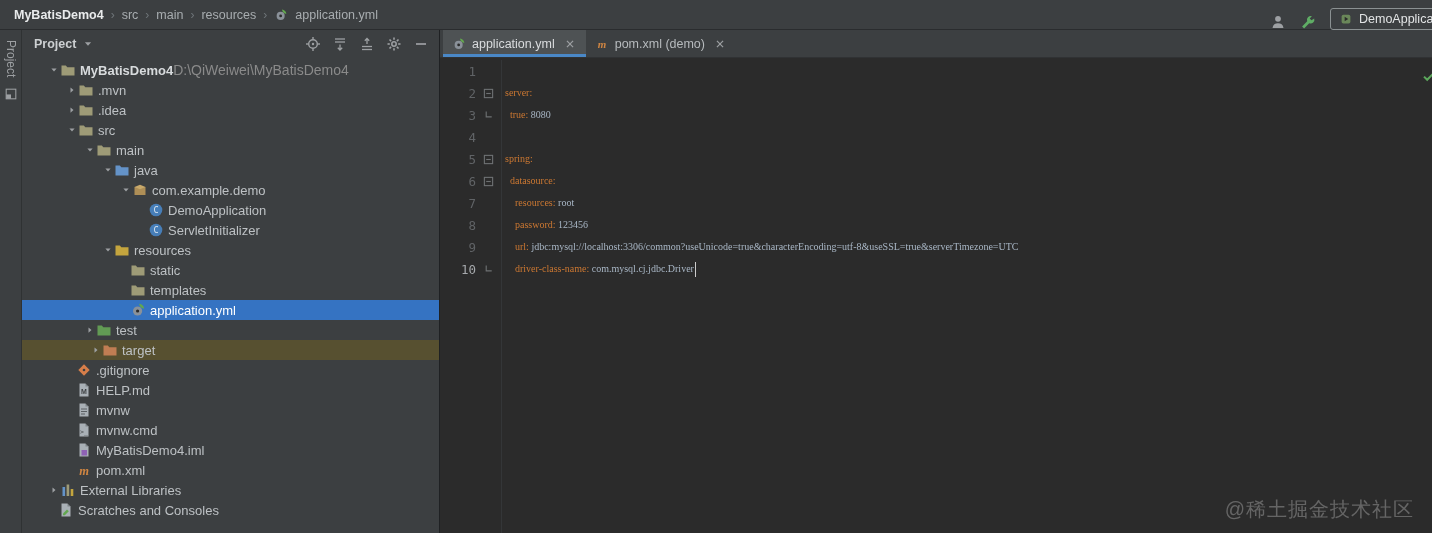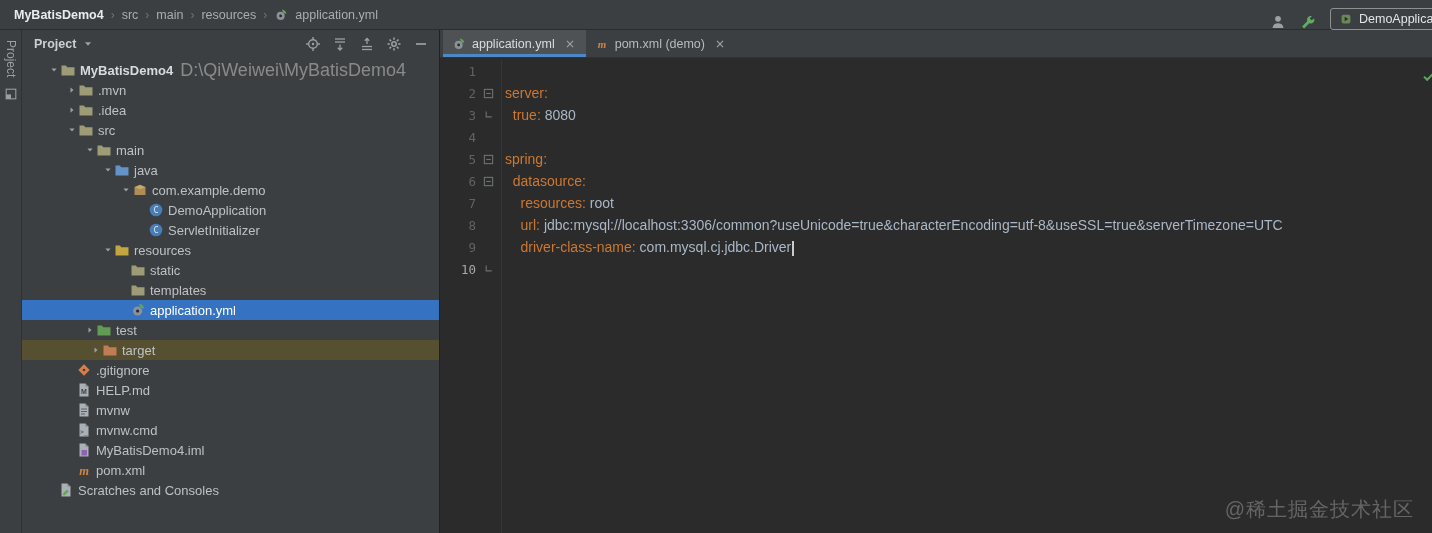--- a/index.html
+++ b/index.html
@@ -25,39 +25,39 @@
   .project-panel{flex:0 0 418px;width:418px;background:#3c3f41;display:flex;flex-direction:column;border-right:1px solid #1f2123}
   .panel-header{flex:0 0 28px;height:28px;display:flex;align-items:center;padding:0 10px 0 12px;gap:5px}
   .ph-title{font-weight:bold;color:#cdd0d2;font-size:12.5px}
   .ph-icons{margin-left:auto;display:flex;gap:11px;align-items:center}
   .tree{flex:1;overflow:hidden;padding-top:2px}
   .tree-row{height:20px;display:flex;align-items:center;white-space:nowrap;cursor:default}
   .tree-row .chev{width:12px;height:12px;flex:0 0 12px}
   .tree-row .node-icon{width:16px;height:16px;flex:0 0 16px;margin-right:4px}
   .tree-label{color:#bdc1c4;font-size:13px}
   .tree-label.bold{font-weight:bold;color:#d8dbdd}
-  .tree-hint{color:#8a8a8a;margin-left:7px;font-size:18px}
+  .tree-hint{color:#8a8a8a;font-size:14px}
   .tree-row.selected{background:#3573c2}
   .tree-row.selected .tree-label{color:#ffffff}
   .tree-row.highlighted{background:#575030}
 
   
   .editor{flex:1;display:flex;flex-direction:column;background:#2b2b2b;min-width:0;position:relative}
   .tabbar{flex:0 0 28px;height:28px;background:#3c3f41;display:flex;align-items:stretch;border-bottom:1px solid #303234;padding-left:3px}
   .tab{display:flex;align-items:center;gap:6px;padding:0 9px;font-size:12.5px;color:#b6babd;position:relative;cursor:default}
   .tab.active{background:#4e5254;color:#dadcde;box-shadow:inset 0 -3px 0 #4a88c7}
   .tab-close{color:#9da0a3;font-size:13px;margin-left:2px;line-height:1}
   .editor-body{flex:1;display:flex;min-height:0;padding-top:2px;position:relative}
   .gutter{flex:0 0 62px;display:flex;flex-direction:column;color:#606366;font-family:"DejaVu Sans Mono",monospace;font-size:12.5px;border-right:1px solid #343638}
   .gut-row{height:22px;display:flex;align-items:center}
   .lnum{width:36px;text-align:right;display:inline-block}
   .lnum.current{color:#a6a9ac}
   .foldcol{width:24px;display:flex;justify-content:center;align-items:center}
   .foldcol .icon{width:11px;height:11px}
-  .code{flex:1;font-family:Liberation Sans, sans-serif;font-size:14px;color:#a9b7c6;overflow:hidden;padding-left:3px}
+  .code{flex:1;font-family:Liberation Serif, serif;font-size:10px;color:#a9b7c6;overflow:hidden;padding-left:3px}
   .code-line{height:22px;line-height:22px;white-space:pre}
   .tok-key{color:#cc7832}
   .tok-txt{color:#a9b7c6}
   .cursor{display:inline-block;width:1.5px;height:15px;background:#cccccc;vertical-align:middle;margin-left:1px}
   .inspect-ok{position:absolute;top:10px;right:-5px;width:16px;height:16px}
 
   .icon{display:inline-flex;align-items:center;justify-content:center}
   .icon svg{width:100%;height:100%;display:block}
   .icon.sm{width:14px;height:14px}
   .icon.md{width:16px;height:16px}
@@ -412,20 +412,35 @@
             <span class="tree-label">MyBatisDemo4.iml</span>
           </div>
           <div class="tree-row" style="padding-left:54px">
             <span class="icon node-icon">
               <svg viewBox="0 0 16 16">
                 <text x="8" y="12.5" font-size="12.5" font-style="italic" font-weight="bold" fill="#cf8542" text-anchor="middle" font-family="serif">m</text>
               </svg>
             </span>
             <span class="tree-label">pom.xml</span>
           </div>
+          <div class="tree-row" style="padding-left:26px">
+            <span class="icon chev">
+              <svg viewBox="0 0 16 16">
+                <path d="M6 4.5l4 3.5-4 3.5z" fill="#9da0a3"></path>
+              </svg>
+            </span>
+            <span class="icon node-icon">
+              <svg viewBox="0 0 16 16">
+                <rect x="2.5" y="5" width="2.6" height="9" fill="#6493c8"></rect>
+                <rect x="6.6" y="2.5" width="2.6" height="11.5" fill="#9e9b77"></rect>
+                <rect x="10.7" y="7" width="2.6" height="7" fill="#c4a53e"></rect>
+              </svg>
+            </span>
+            <span class="tree-label">External Libraries</span>
+          </div>
           <div class="tree-row" style="padding-left:36px">
             <span class="icon node-icon">
               <svg viewBox="0 0 16 16">
                 <path d="M3.5 1.5h6l3 3v10h-9z" fill="#a9b0b6"></path>
                 <path d="M9.5 1.5l3 3h-3z" fill="rgba(0,0,0,.25)"></path>
                 <path d="M5 11.5l4-4 1.8 1.8-4 4H5z" fill="#62a74f"></path>
               </svg>
             </span>
             <span class="tree-label">Scratches and Consoles</span>
           </div>
@@ -546,20 +561,21 @@
             </div>
           </div>
         <div class="code">
             <div class="code-line"></div>
             <div class="code-line"><span class="tok-key">server:</span></div>
             <div class="code-line"><span class="tok-txt">  </span><span class="tok-key">true:</span><span class="tok-txt"> 8080</span></div>
             <div class="code-line"></div>
             <div class="code-line"><span class="tok-key">spring:</span></div>
             <div class="code-line"><span class="tok-txt">  </span><span class="tok-key">datasource:</span></div>
             <div class="code-line"><span class="tok-txt">    </span><span class="tok-key">resources:</span><span class="tok-txt"> root</span></div>
+            <div class="code-line"><span class="tok-txt">    </span><span class="tok-key">password:</span><span class="tok-txt"> 123456</span></div>
             <div class="code-line"><span class="tok-txt">    </span><span class="tok-key">url:</span><span class="tok-txt"> jdbc:mysql://localhost:3306/common?useUnicode=true&amp;characterEncoding=utf-8&amp;useSSL=true&amp;serverTimezone=UTC</span></div>
             <div class="code-line"><span class="tok-txt">    </span><span class="tok-key">driver-class-name:</span><span class="tok-txt"> com.mysql.cj.jdbc.Driver</span><span class="cursor"></span></div>
           </div>
         <span class="icon inspect-ok">
             <svg viewBox="0 0 16 16">
               <path d="M3 8.6l3.2 3.2L13 4.8" stroke="#5ca85c" stroke-width="2" fill="none"></path>
             </svg>
           </span>
       </div>
       <div class="watermark">@稀土掘金技术社区</div>

